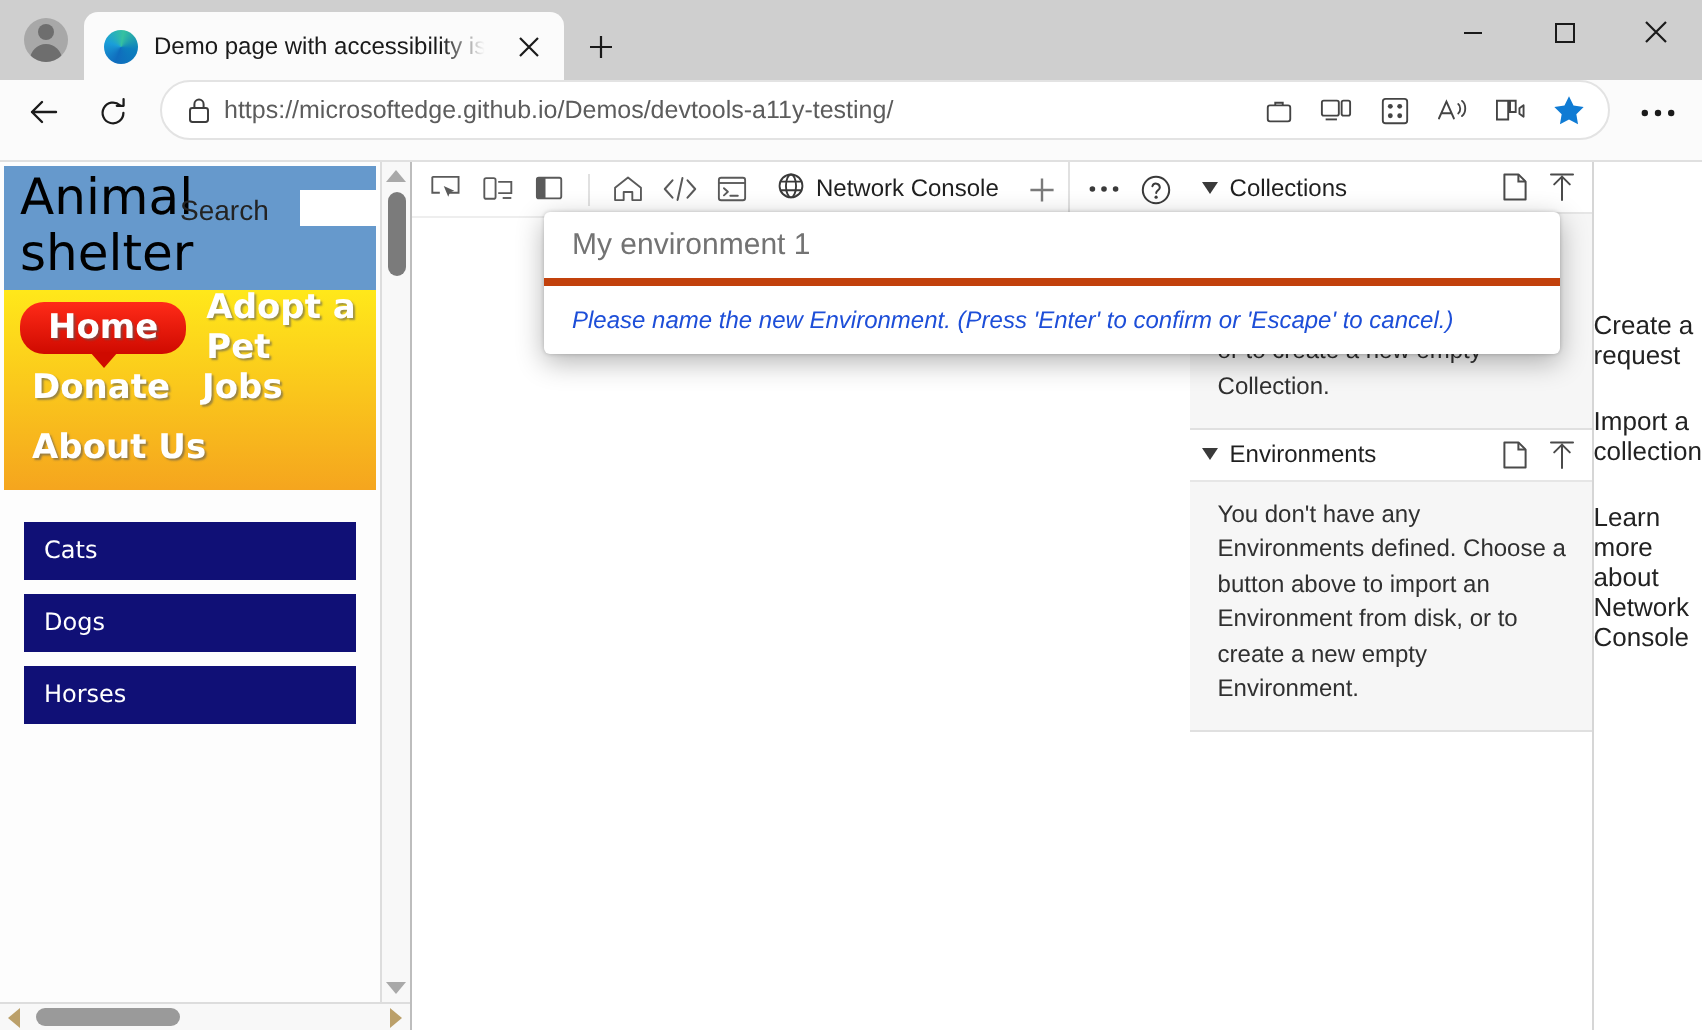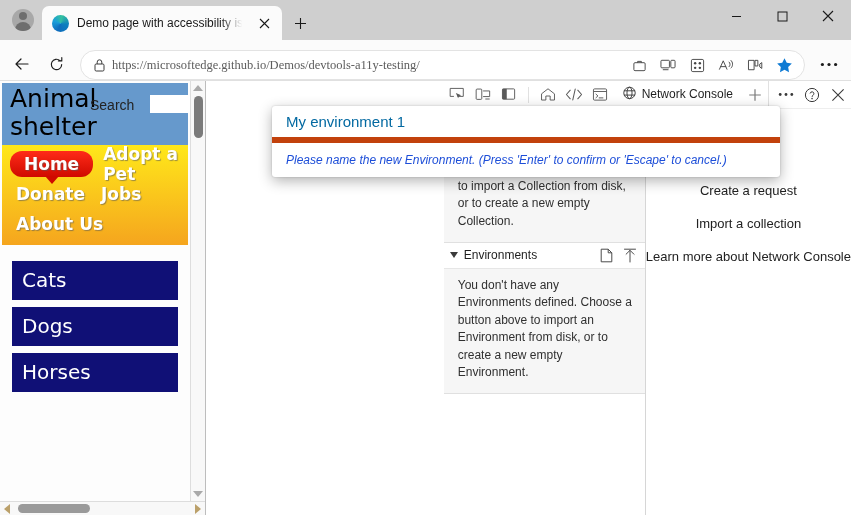--- a/index.html
+++ b/index.html
@@ -78,22 +78,22 @@
   }
   .win-btn {
     width: 46px; height: 32px;
     display: flex; align-items: center; justify-content: center;
     color: #1a1a1a;
   }
 
   
   .addrbar {
     height: 40px; background: #fbfbfb;
-    display: flex; align-items: flex-end;
-    padding: 0 6px; gap: 2px; font-family: Liberation Serif, serif;
+    display: flex; align-items: flex-start;
+    padding: 0 6px; gap: 2px;
   }
   .nav-btn {
     width: 32px; height: 32px; border-radius: 4px;
     display: flex; align-items: center; justify-content: center;
     color: #1b1b1b; flex: 0 0 auto;
   }
   .omnibox {
     flex: 1; height: 30px; margin: 0 6px;
     background: #ffffff; border-radius: 15px;
     display: flex; align-items: center;
@@ -172,21 +172,21 @@
     content: ""; position: absolute; left: 50%; bottom: -7px;
     transform: translateX(-50%);
     border-left: 7px solid transparent;
     border-right: 7px solid transparent;
     border-top: 8px solid #cf0a00;
   }
   .page-body { background: #fdfdfd; padding: 16px 10px 0 10px; }
   .animal-btn {
     background: #101076; color: #ffffff;
     font-family: "DejaVu Sans", sans-serif;
-    font-size: 20px;
+    font-size: 12px;
     padding: 7px 0 8px 10px;
     margin-bottom: 7px;
   }
   .help-heading {
     font-family: "DejaVu Sans", sans-serif;
     font-size: 15px; font-weight: bold; color: #111;
     margin-top: 10px; padding-left: 2px;
   }
 
   
@@ -211,23 +211,23 @@
     width: 9px; height: 42px; border-radius: 5px;
     background: #7b7b7b; margin-top: 5px;
   }
   .pg-hthumb {
     height: 9px; width: 72px; border-radius: 5px;
     background: #9a9a9a; margin-left: 8px;
   }
 
   
   .devtools {
-    flex: 1; display: flex; flex-direction: column;
+    flex: 1; display: flex; flex-direction: row;
     background: #ffffff; position: relative;
-    font-size: 12px; color: #1f1f1f; align-items: flex-end;
+    font-size: 12px; color: #1f1f1f;
   }
   .dt-toolbar {
     height: 28px; display: flex; align-items: center;
     background: #ffffff;
     border-bottom: 1px solid #eeeeee;
     padding-left: 4px;
   }
   .dt-icon-btn {
     width: 26px; height: 24px;
     display: flex; align-items: center; justify-content: center;
@@ -291,22 +291,22 @@
     width: 508px;
     background: #ffffff;
     border-radius: 3px;
     box-shadow: 0 4px 14px rgba(0,0,0,.30), 0 0 2px rgba(0,0,0,.20);
     overflow: hidden;
     z-index: 40;
   }
   .prompt-input {
     height: 37px; display: flex; align-items: center;
     padding: 0 14px;
-    font-size: 15px; color: #0369a1;
-    border-bottom: 6px solid #c2410c;
+    font-size: 15px; color: #737373;
+    border-bottom: 4px solid #c2410c;
   }
   .prompt-hint {
     height: 34px; display: flex; align-items: center;
     padding: 0 14px;
     font-size: 12px; color: #1d4ed8; font-style: italic;
   }
   svg { display: block; }
 </style>
 </head>
 <body>

